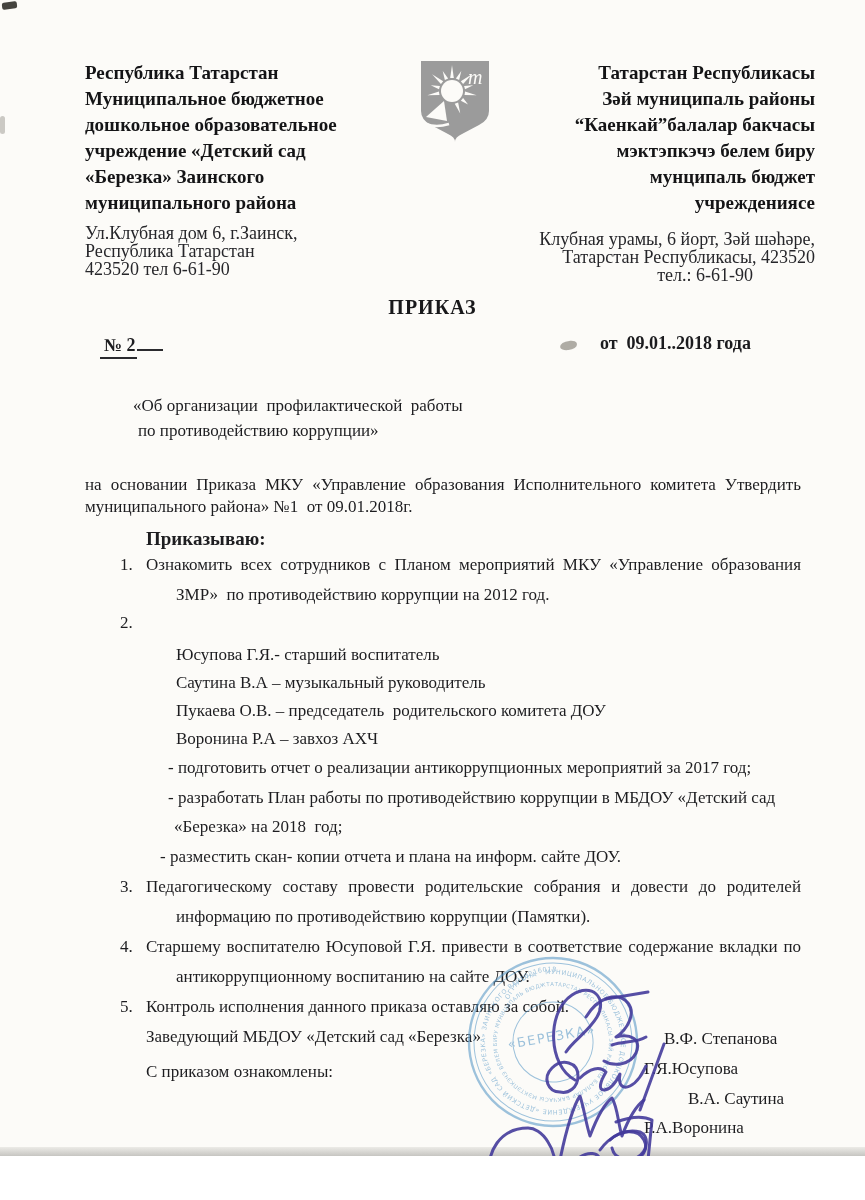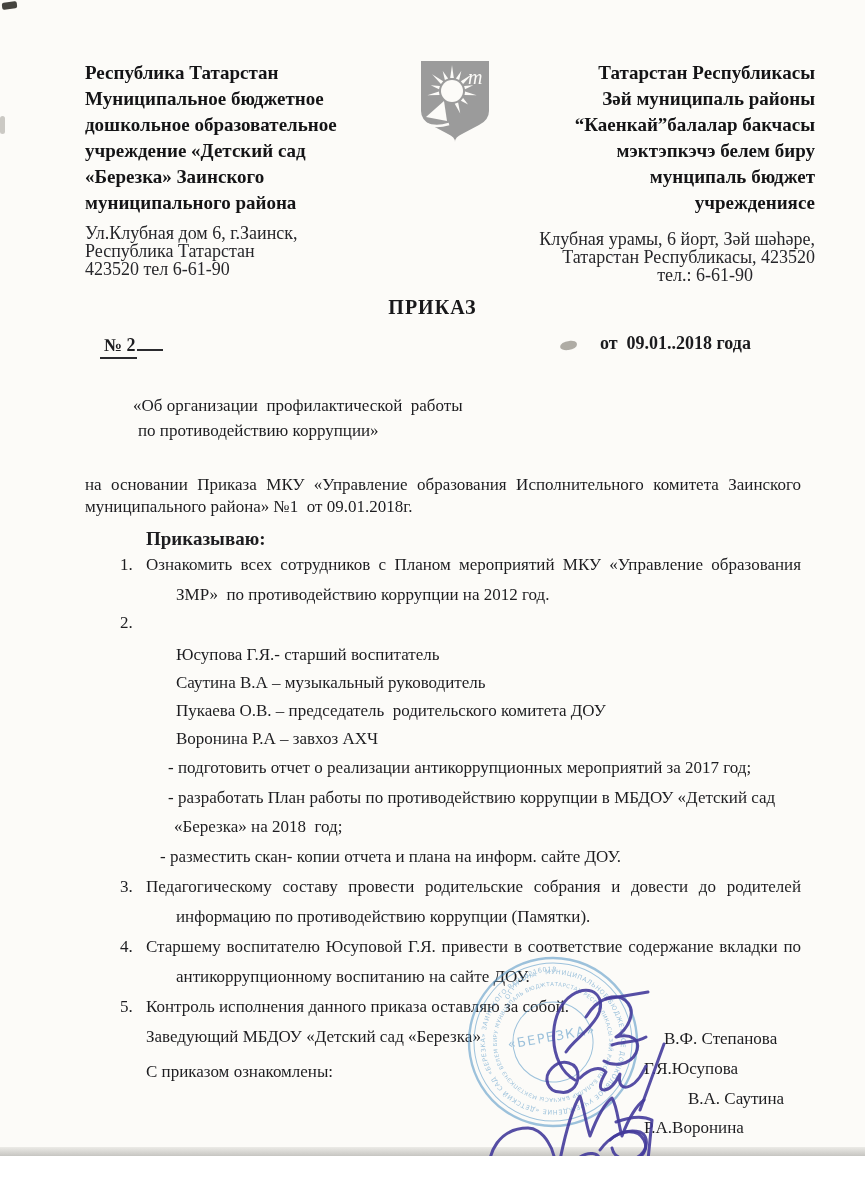--- a/index.html
+++ b/index.html
@@ -95,21 +95,21 @@
   </div>
 
   <div class="title">ПРИКАЗ</div>
   <div class="numrow"><span class="ul">№ 2</span><span class="tail"></span></div>
   <div class="smudge"></div>
   <div class="date">от  09.01..2018 года</div>
 
   <div class="l subject" style="left:133px;top:393px;">«Об организации  профилактической  работы</div>
   <div class="l subject" style="left:138px;top:418px;">по противодействию коррупции»</div>
 
-  <div class="l jl" style="left:85px;top:475px;width:716px;">на основании Приказа МКУ «Управление образования Исполнительного комитета Заинского</div>
+  <div class="l jl" style="left:85px;top:475px;width:716px;">на основании Приказа МКУ «Управление образования Исполнительного комитета Утвердить</div>
   <div class="l" style="left:85px;top:497px;">муниципального района» №1  от 09.01.2018г.</div>
 
   <div class="l bold" style="left:146px;top:528px;font-size:19px;">Приказываю:</div>
 
   <div class="l" style="left:120px;top:555px;">1.</div>
   <div class="l jl" style="left:146px;top:555px;width:655px;">Ознакомить всех сотрудников с Планом мероприятий МКУ «Управление образования</div>
   <div class="l" style="left:176px;top:585px;">ЗМР»  по противодействию коррупции на 2012 год.</div>
 
   <div class="l" style="left:120px;top:613px;">2.</div>
   <div class="l" style="left:176px;top:645px;">Юсупова Г.Я.- старший воспитатель</div>

